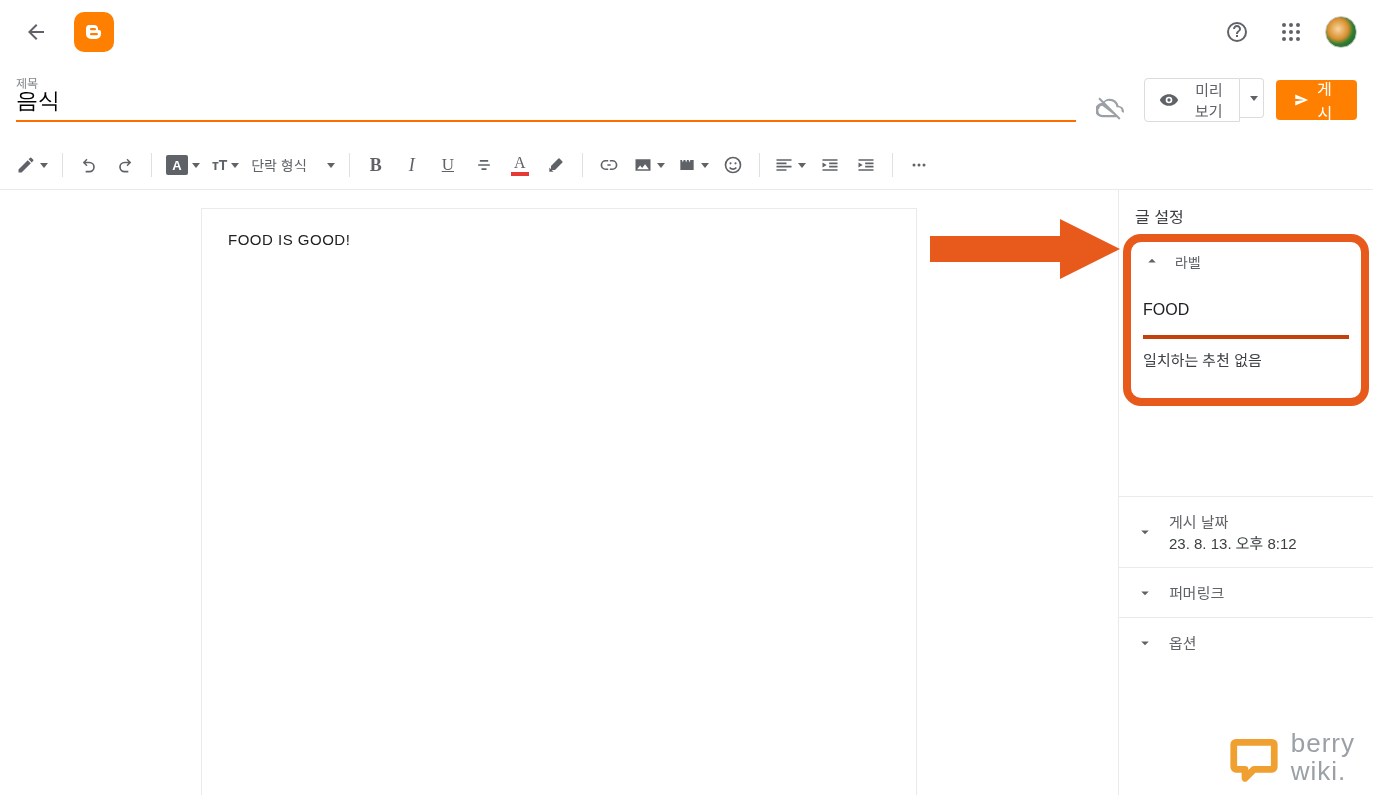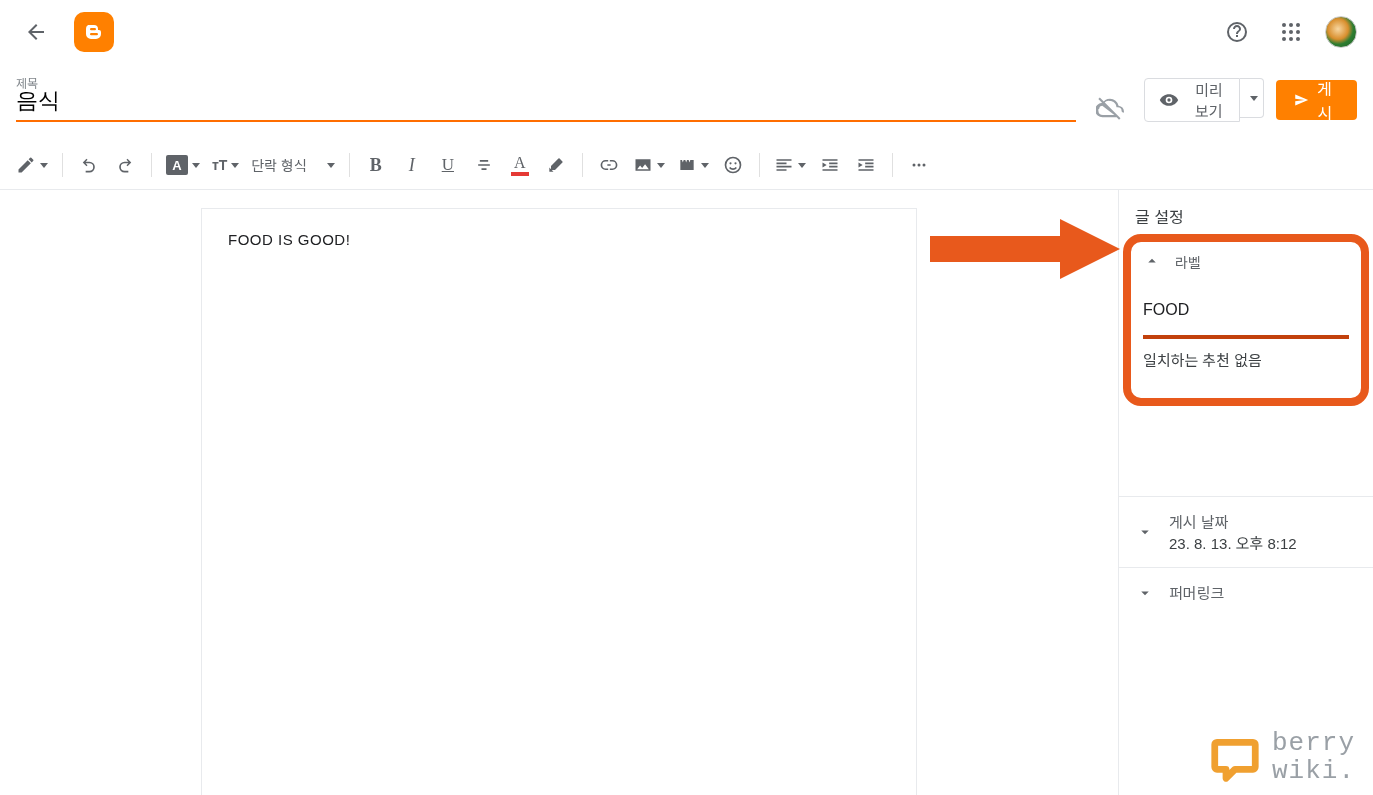--- a/index.html
+++ b/index.html
@@ -64,21 +64,21 @@
   .label-body { padding: 18px 12px 0 12px; }
   .label-input-wrap { border-bottom:4px solid #c2410c; padding-bottom:16px; font-size:16px; color:#202124;}
   .label-nomatch { padding-top:10px; font-size:15px; color:#3c4043; }
 
   
   .big-arrow { position:absolute; top:214px; left:930px; pointer-events:none; }
 
   
   .watermark { position:absolute; right:18px; bottom:10px; display:flex; align-items:center; gap:10px; pointer-events:none; }
   .watermark svg { width:54px; height:54px; }
-  .watermark .txt { font-family: Liberation Mono, monospace; font-size:26px; color:#9aa0a6; line-height:1.05; letter-spacing:1px;}
+  .watermark .txt { font-family: Liberation Sans, sans-serif; font-size:26px; color:#9aa0a6; line-height:1.05; letter-spacing:1px;}
 </style>
 </head>
 <body>
 
 <div class="header">
   <div class="header-left">
     <div class="back-btn">
       <svg width="24" height="24" viewBox="0 0 24 24">
           <path fill="currentColor" d="M20 11H7.83l5.59-5.59L12 4l-8 8 8 8 1.41-1.41L7.83 13H20z"></path>
         </svg>
@@ -296,20 +296,30 @@
     <div class="panel">
       <span class="chev">
           <svg width="18" height="18" viewBox="0 0 24 24">
             <path fill="currentColor" d="M7 10l5 5 5-5z"></path>
           </svg>
         </span>
       <span class="labels">
           <span class="line1">퍼머링크</span>
         </span>
     </div>
+    <div class="panel">
+      <span class="chev">
+          <svg width="18" height="18" viewBox="0 0 24 24">
+            <path fill="currentColor" d="M7 10l5 5 5-5z"></path>
+          </svg>
+        </span>
+      <span class="labels">
+          <span class="line1">옵션</span>
+        </span>
+    </div>
   </div>
 </div>
 
 <div class="big-arrow">
   <svg width="190" height="70" viewBox="0 0 190 70">
     <rect x="0" y="22" width="130" height="26" fill="#e8591c"></rect>
     <polygon points="130,5 190,35 130,65" fill="#e8591c"></polygon>
   </svg>
 </div>
 

